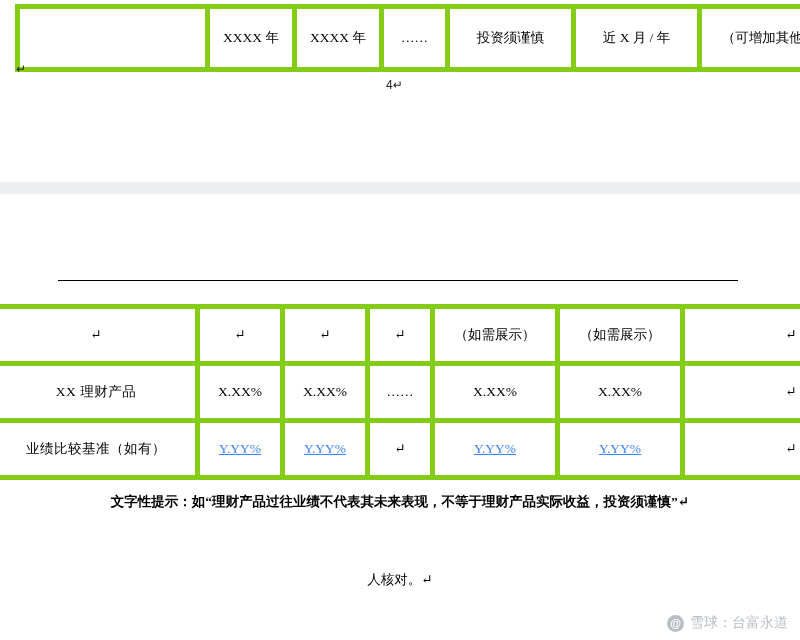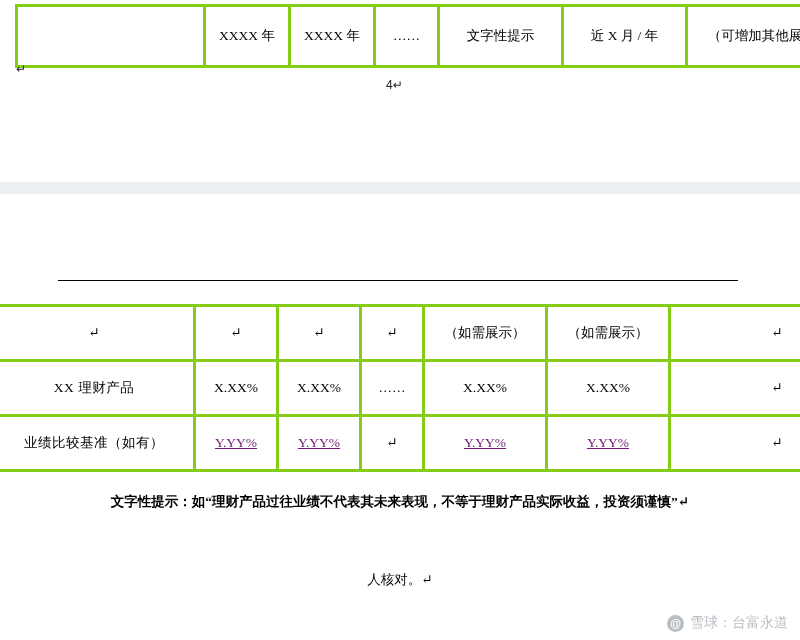--- a/index.html
+++ b/index.html
@@ -42,21 +42,21 @@
     background: #ffffff;
   }
 
   
   table.doc {
     border-collapse: collapse;
     table-layout: fixed;
     font-size: 13.5px;
   }
   table.doc td {
-    border: 3px solid #84cc16;
+    border: 5px solid #84cc16;
     padding: 0 4px;
     vertical-align: middle;
     line-height: 1.25;
   }
 
   
   .t1-wrap {
     position: absolute;
     left: 15px;
     top: 4px;
@@ -108,21 +108,21 @@
     text-align: center;
   }
   table.t2 td.lead {
     text-align: center;
     letter-spacing: 0.5px;
   }
   td.empty-mark {
     text-align: left;
   }
   .blue-u {
-    color: #701a75;
+    color: #3b82f6;
     text-decoration: underline;
   }
 
   .note-line {
     position: absolute;
     left: 0;
     width: 800px;
     text-align: center;
     font-size: 13.5px;
     line-height: 1.5;
@@ -168,21 +168,21 @@
 <div class="page-top">
 
   <div class="t1-wrap">
     <table class="doc t1">
       <tbody>
           <tr>
         <td style="width:177px"></td>
         <td style="width:74px">XXXX 年</td>
         <td style="width:74px">XXXX 年</td>
         <td style="width:53px">……</td>
-        <td style="width:113px">文字性提示</td>
+        <td style="width:113px">投资须谨慎</td>
         <td style="width:113px">近 X 月 / 年</td>
         <td style="width:180px">（可增加其他展示维度）</td>
       </tr>
     </tbody>
       </table>
   </div>
 
   <div class="mark-left">↵</div>
   <div class="mark-center"><span>4</span>↵</div>
 

